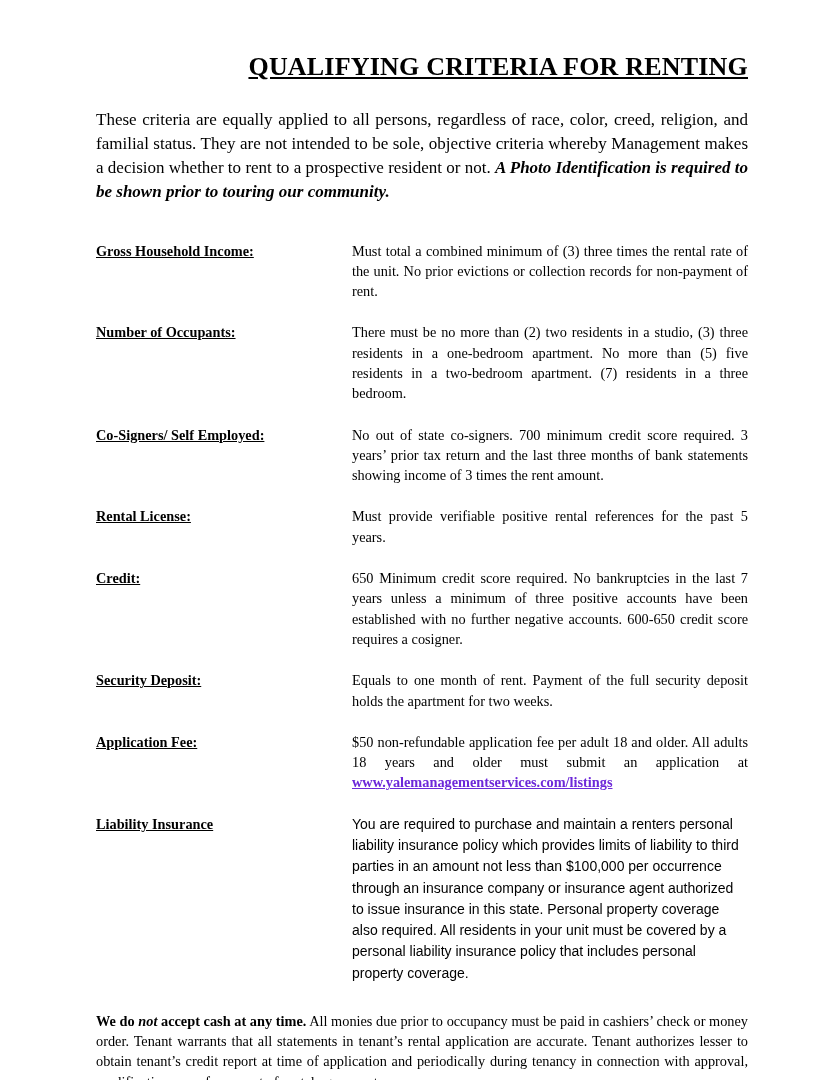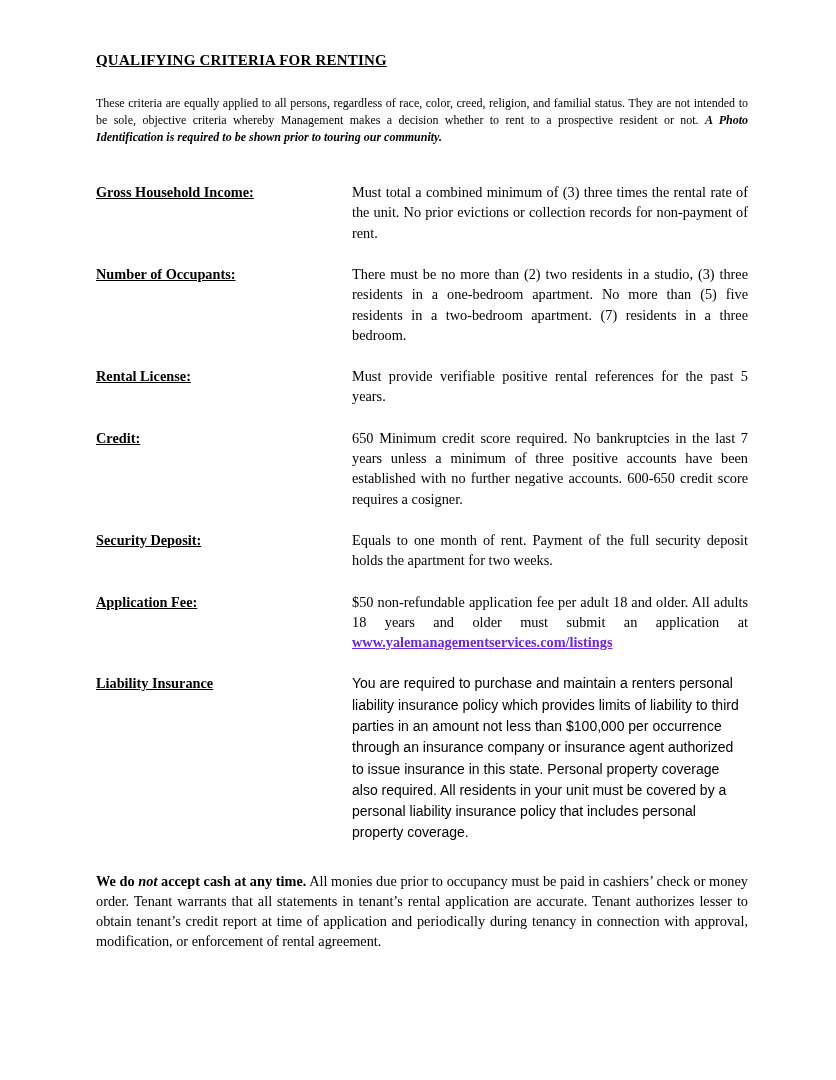--- a/index.html
+++ b/index.html
@@ -15,30 +15,30 @@
   }
   .page {
     position: relative;
     width: 836px;
     min-height: 1080px;
     background: #ffffff;
     box-sizing: border-box;
     padding: 52px 88px 0 96px;
   }
   .doc-title {
-    text-align: left;
-    font-size: 15px;
+    text-align: right;
+    font-size: 26px;
     font-weight: bold;
     text-decoration: underline;
     letter-spacing: 0.2px;
     margin: 0 0 26px 0;
     font-family: "Liberation Serif", serif;
   }
   .intro {
-    font-size: 12px;
+    font-size: 17px;
     line-height: 1.42;
     text-align: justify;
     margin: 0 0 36px 0;
   }
   .intro .emph {
     font-weight: bold;
     font-style: italic;
   }
   .criteria {
     width: 100%;
@@ -108,20 +108,26 @@
         <td class="value">Must total a combined minimum of (3) three times the rental rate of the unit. No prior evictions or collection records for non-payment of rent.</td>
       </tr>
       <tr>
         <td class="label">
           <span>Number of Occupants:</span>
         </td>
         <td class="value">There must be no more than (2) two residents in a studio, (3) three residents in a one-bedroom apartment. No more than (5) five residents in a two-bedroom apartment. (7) residents in a three bedroom.</td>
       </tr>
       <tr>
         <td class="label">
+          <span>Co-Signers/ Self Employed:</span>
+        </td>
+        <td class="value">No out of state co-signers. 700 minimum credit score required. 3 years’ prior tax return and the last three months of bank statements showing income of 3 times the rent amount.</td>
+      </tr>
+      <tr>
+        <td class="label">
           <span>Rental License:</span>
         </td>
         <td class="value">Must provide verifiable positive rental references for the past 5 years.</td>
       </tr>
       <tr>
         <td class="label">
           <span>Credit:</span>
         </td>
         <td class="value">650 Minimum credit score required. No bankruptcies in the last 7 years unless a minimum of three positive accounts have been established with no further negative accounts. 600-650 credit score requires a cosigner.</td>
       </tr>

